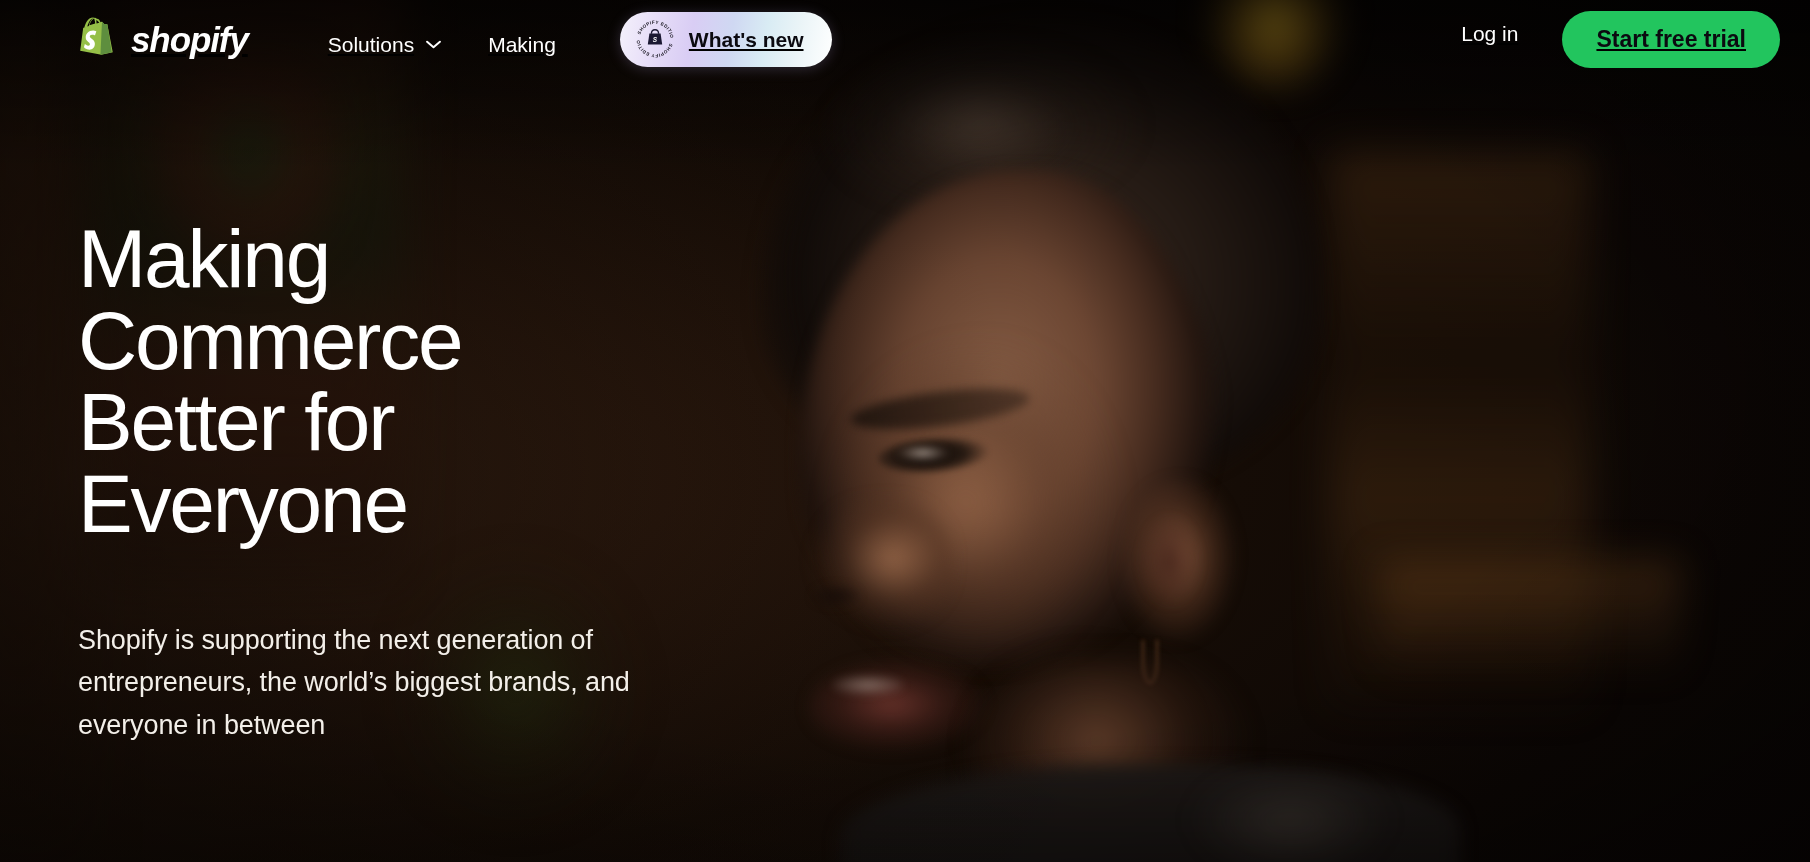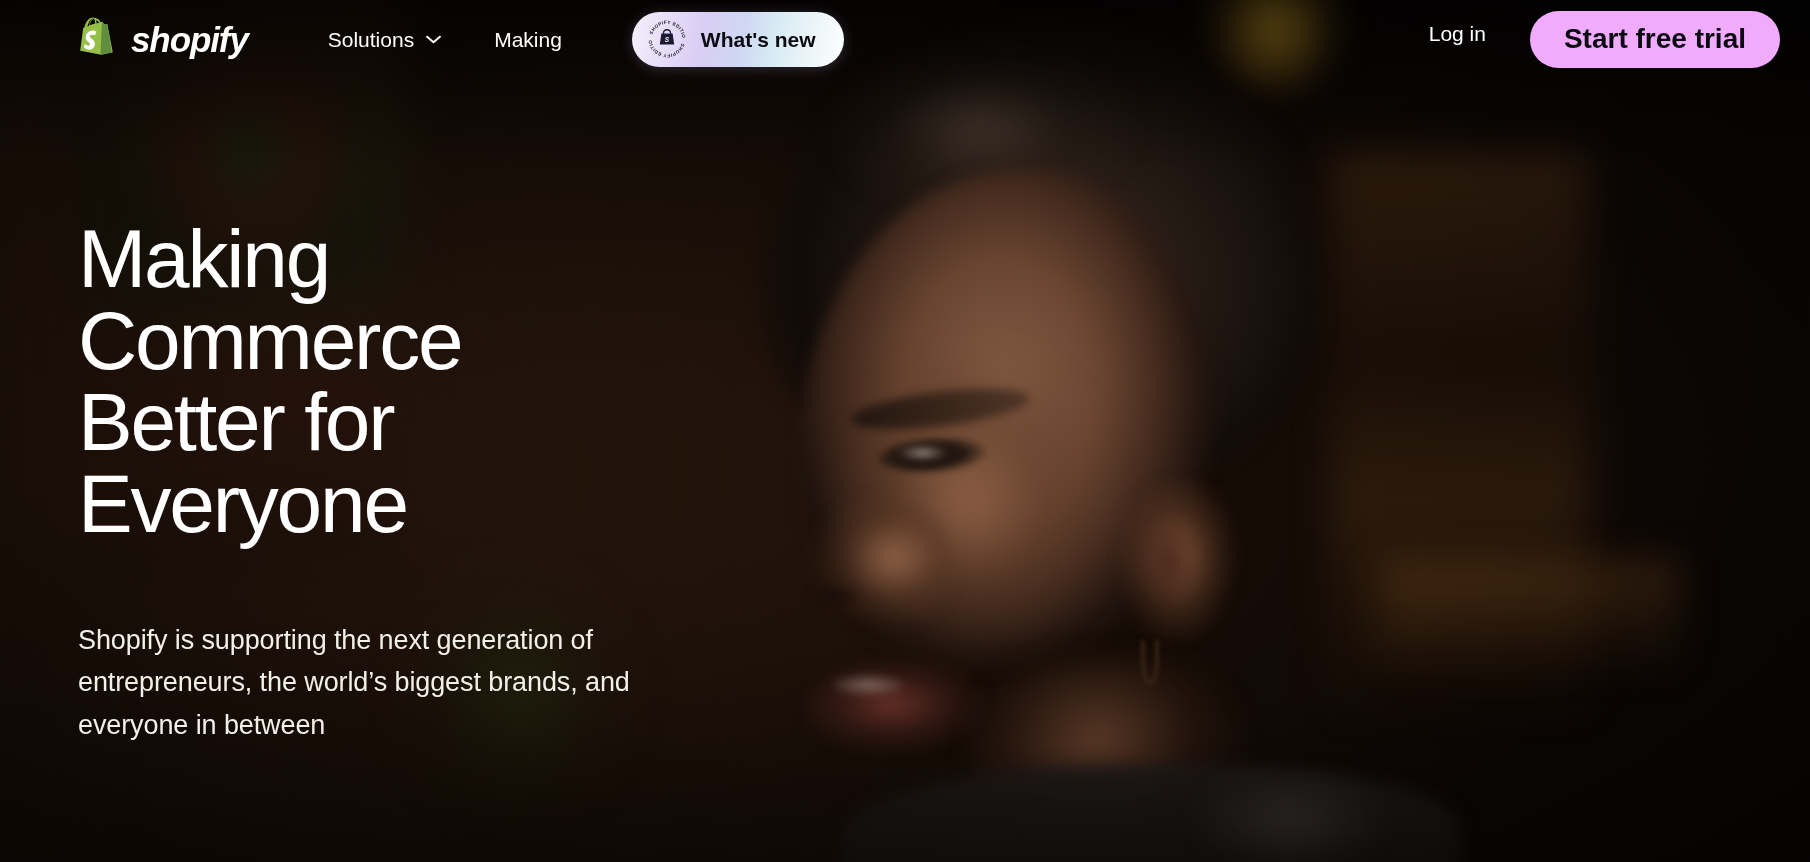--- a/index.html
+++ b/index.html
@@ -169,50 +169,51 @@
     position:absolute; left:240px; top:600px; width:300px; height:230px;
     background:radial-gradient(50% 50% at 50% 50%, rgba(10,6,4,.55), rgba(10,6,4,0) 72%);
     filter:blur(18px);
   }
 
   
   .header {
     position:absolute; left:0; top:0; right:0; height:78px;
     display:flex; align-items:center; z-index:40;
     padding:0 30px 0 78px;
+    text-decoration:underline;
   }
   .brand { display:flex; align-items:center; gap:13px; flex:0 0 auto; }
   .logo-bag { width:40px; height:46px; display:block; }
   .brand-word {
     color:#fff; font-size:35px; font-weight:bold; font-style:italic;
     letter-spacing:-1.1px; line-height:1;
   }
 
-  .nav { display:flex; align-items:center; gap:16px; margin-left:62px; }
+  .nav { display:flex; align-items:flex-end; gap:10px; margin-left:62px; }
   .nav-item {
     display:flex; align-items:center; gap:11px;
     color:#fff; font-size:21px; line-height:1; cursor:pointer;
     padding:12px 18px; border-radius:8px; white-space:nowrap;
   }
   .chev { width:17px; height:11px; display:block; flex:0 0 auto; }
 
   .whatsnew {
     display:flex; align-items:center; gap:14px;
     margin-left:36px; height:55px; padding:0 28px 0 15px;
     border-radius:28px; cursor:pointer; white-space:nowrap;
     background:linear-gradient(100deg,#f4f1fb 0%, #e7def8 16%, #d9cdf4 34%, #cfd8f2 52%, #d9ecf4 68%, #eaf4f7 82%, #ffffff 100%);
     box-shadow:0 2px 14px rgba(180,170,230,.22);
   }
   .wn-text { color:#0b0a10; font-size:21px; font-weight:bold; line-height:1; }
   .editions-badge { width:40px; height:40px; flex:0 0 auto; display:block; }
 
   .nav-right { margin-left:auto; display:flex; align-items:flex-start; gap:30px; }
   .login { color:#fff; font-size:21px; line-height:1; cursor:pointer; padding:12px 14px; border-radius:8px; }
   .trial {
-    background:#f0abfc; color:#0b0a10; font-size:28px; font-weight:bold; line-height:1;
+    background:#22c55e; color:#0b0a10; font-size:23px; font-weight:bold; line-height:1;
     border:none; border-radius:30px; height:57px; padding:0 34px; cursor:pointer;
     font-family:"Liberation Sans", sans-serif;
   }
 
   
   .hero { position:absolute; left:78px; top:218px; z-index:30; width:640px; }
   .hero h1 {
     color:#fff; font-size:82px; line-height:.995; font-weight:normal;
     letter-spacing:-2.2px; margin:0; white-space:pre-line;
   }

